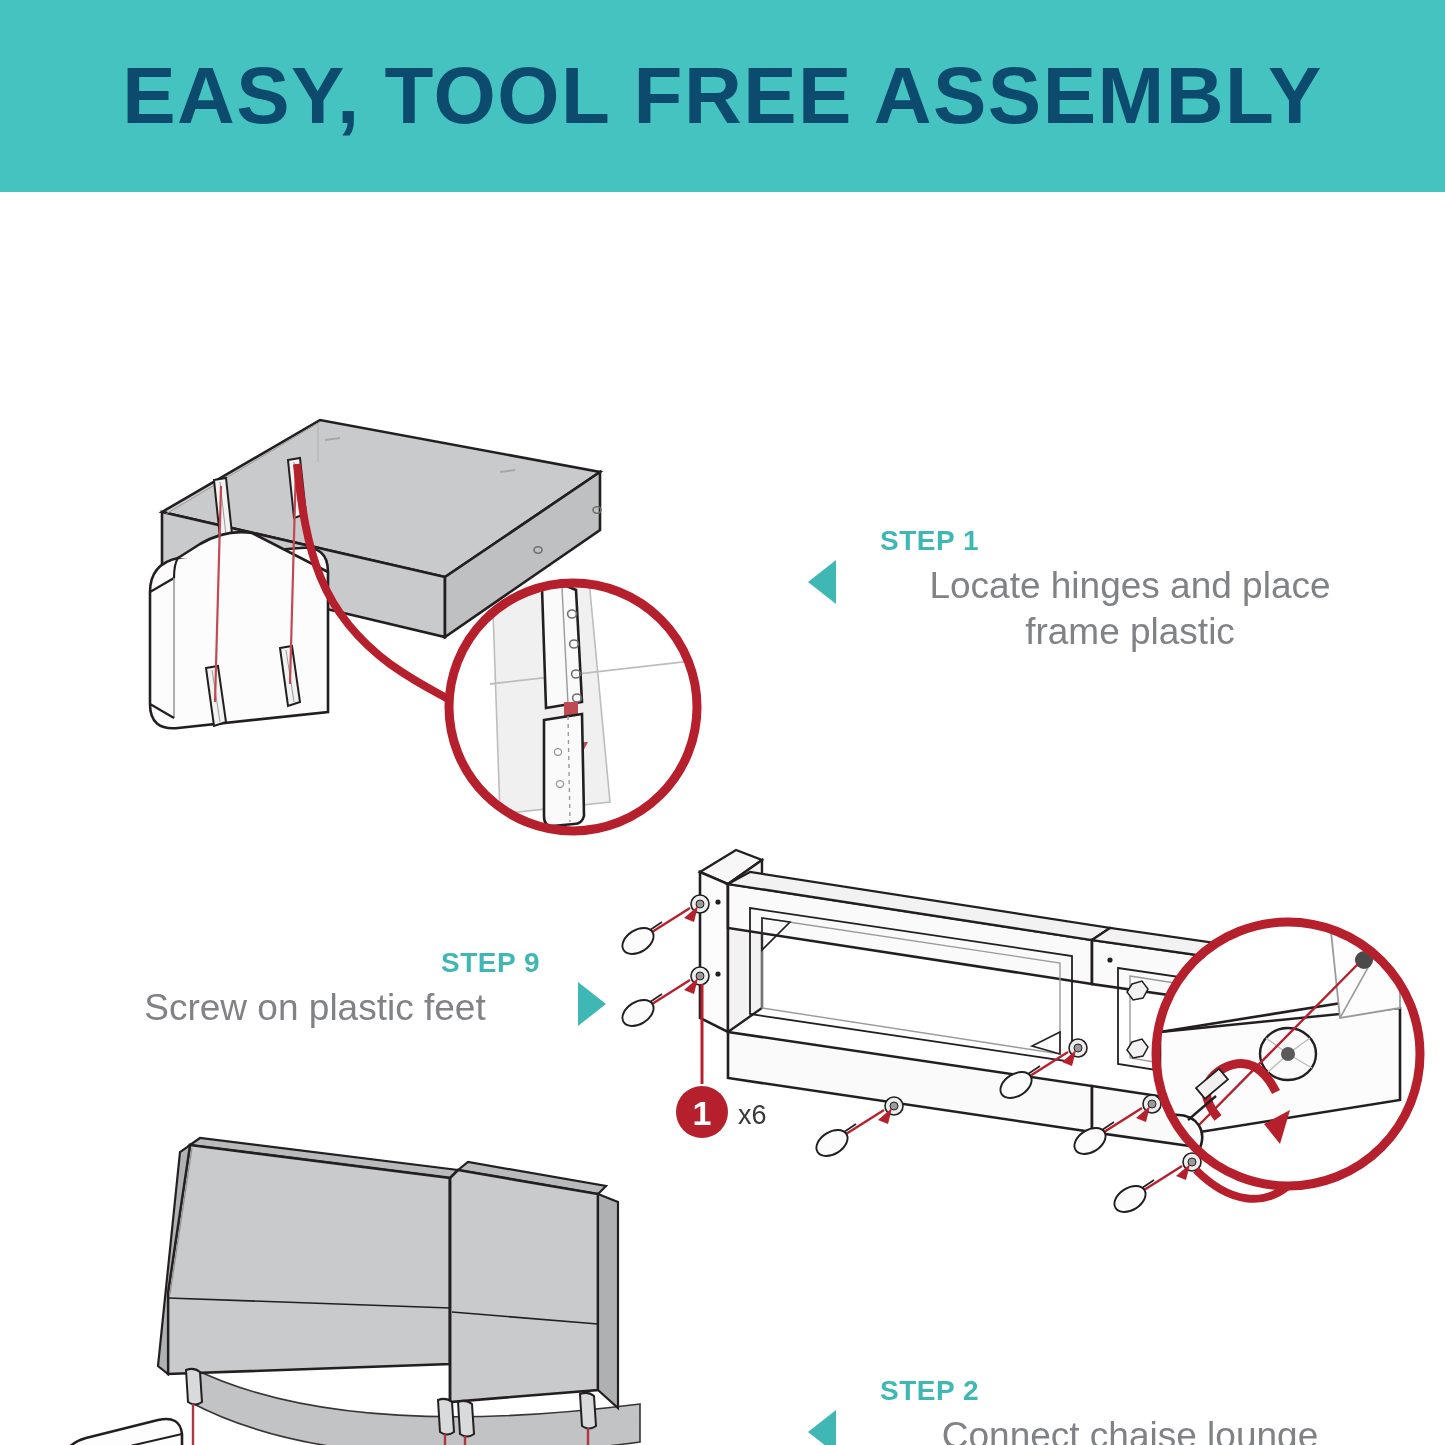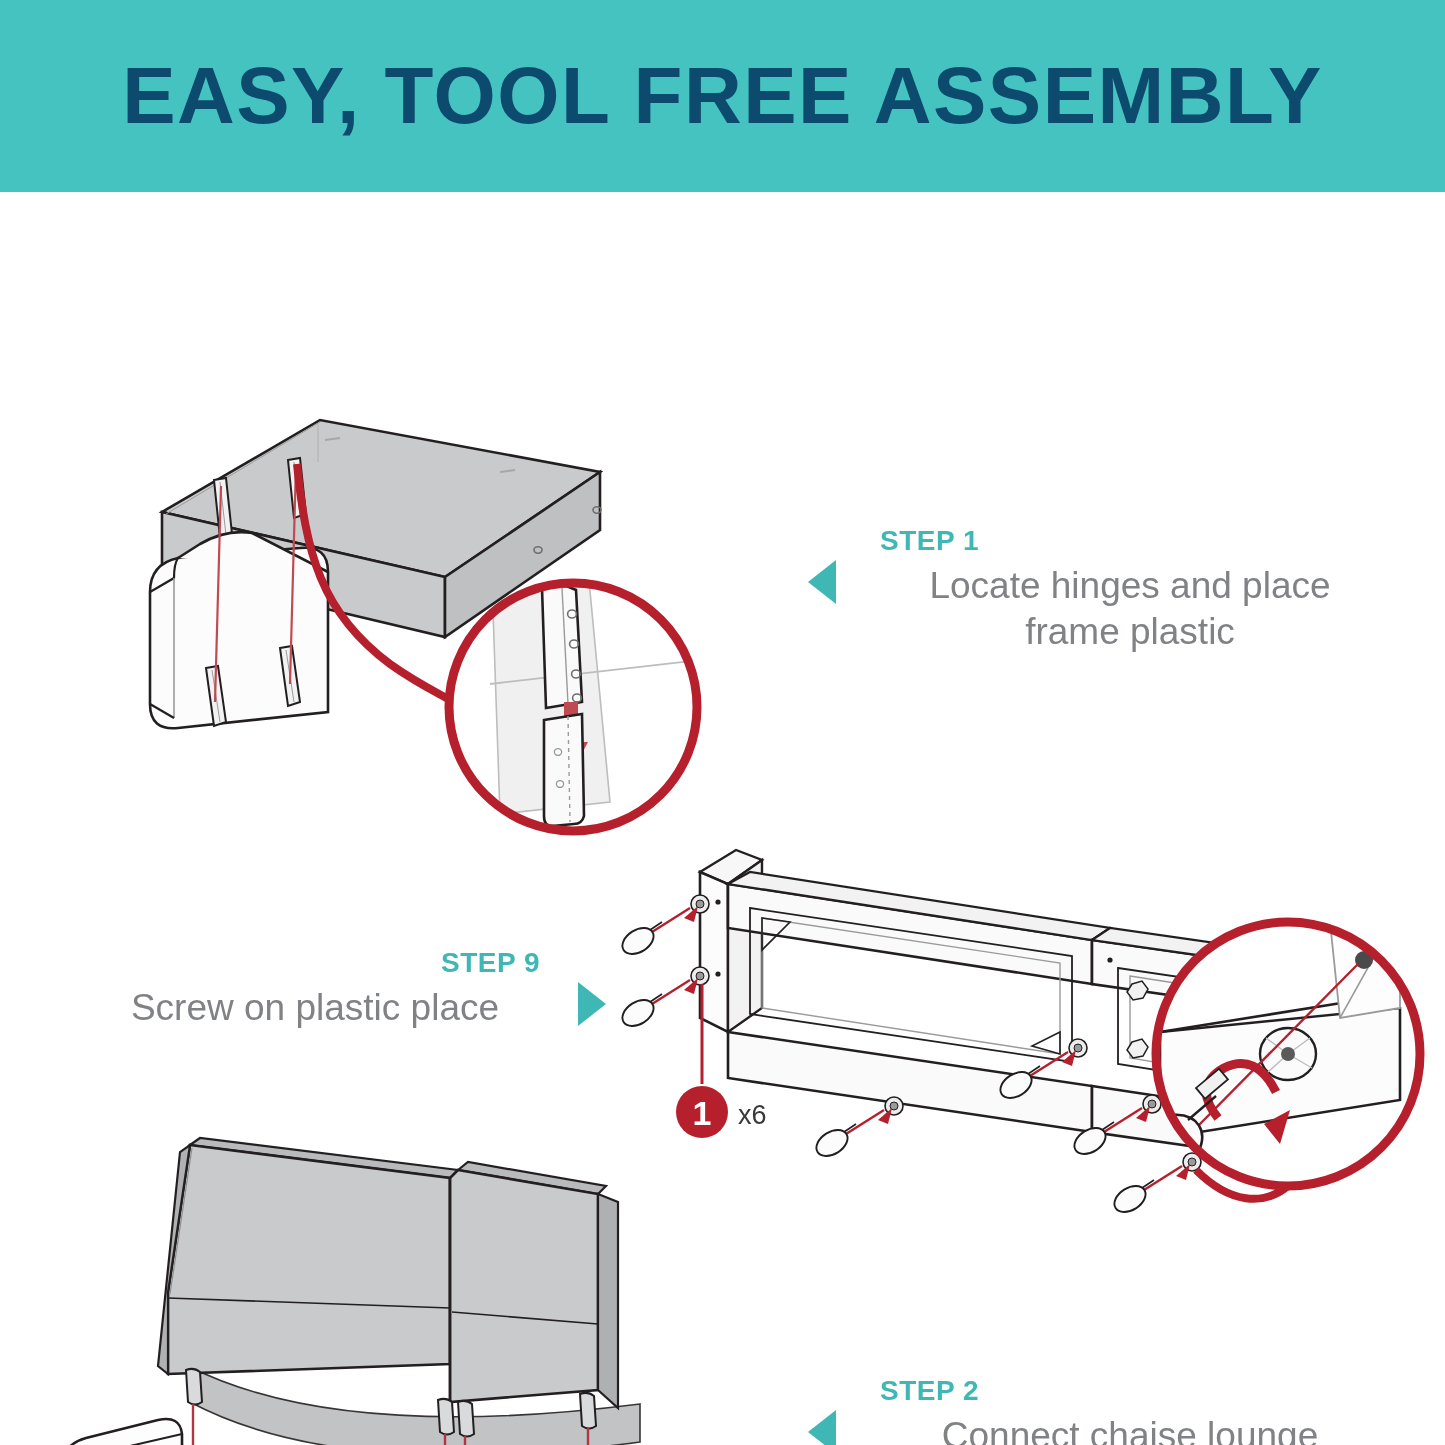--- a/index.html
+++ b/index.html
@@ -417,21 +417,21 @@
     <div class="step-desc">
       <span>Locate hinges and place</span><br>
       <span>frame plastic</span>
     </div>
   </div>
 
   <div class="arrow-tri arrow-right" id="arrow-step2"></div>
   <div class="step-block" id="step2-block">
     <div class="step-heading">STEP 9</div>
     <div class="step-desc">
-      <span>Screw on plastic place</span>
+      <span>Screw on plastic feet</span>
     </div>
   </div>
 
   <div class="arrow-tri arrow-left" id="arrow-step3"></div>
   <div class="step-block" id="step3-block">
     <div class="step-heading">STEP 2</div>
     <div class="step-desc">
       <span>Connect chaise lounge</span><br>
       
     </div>

